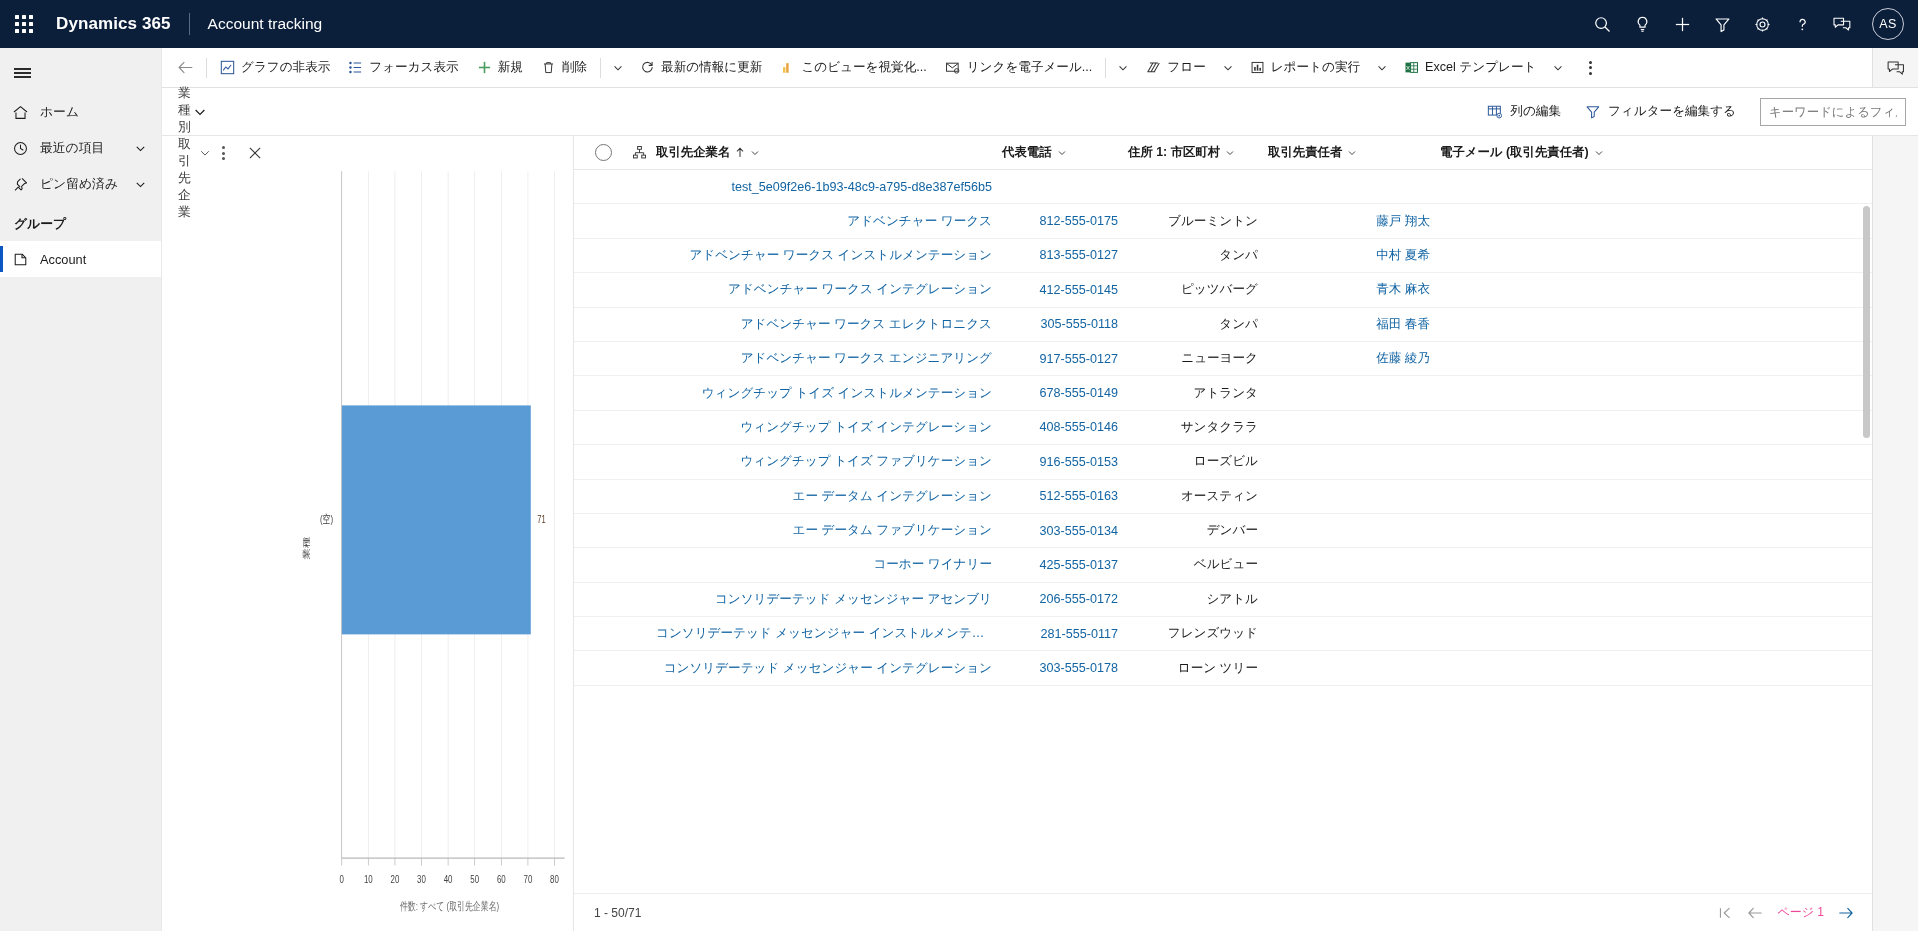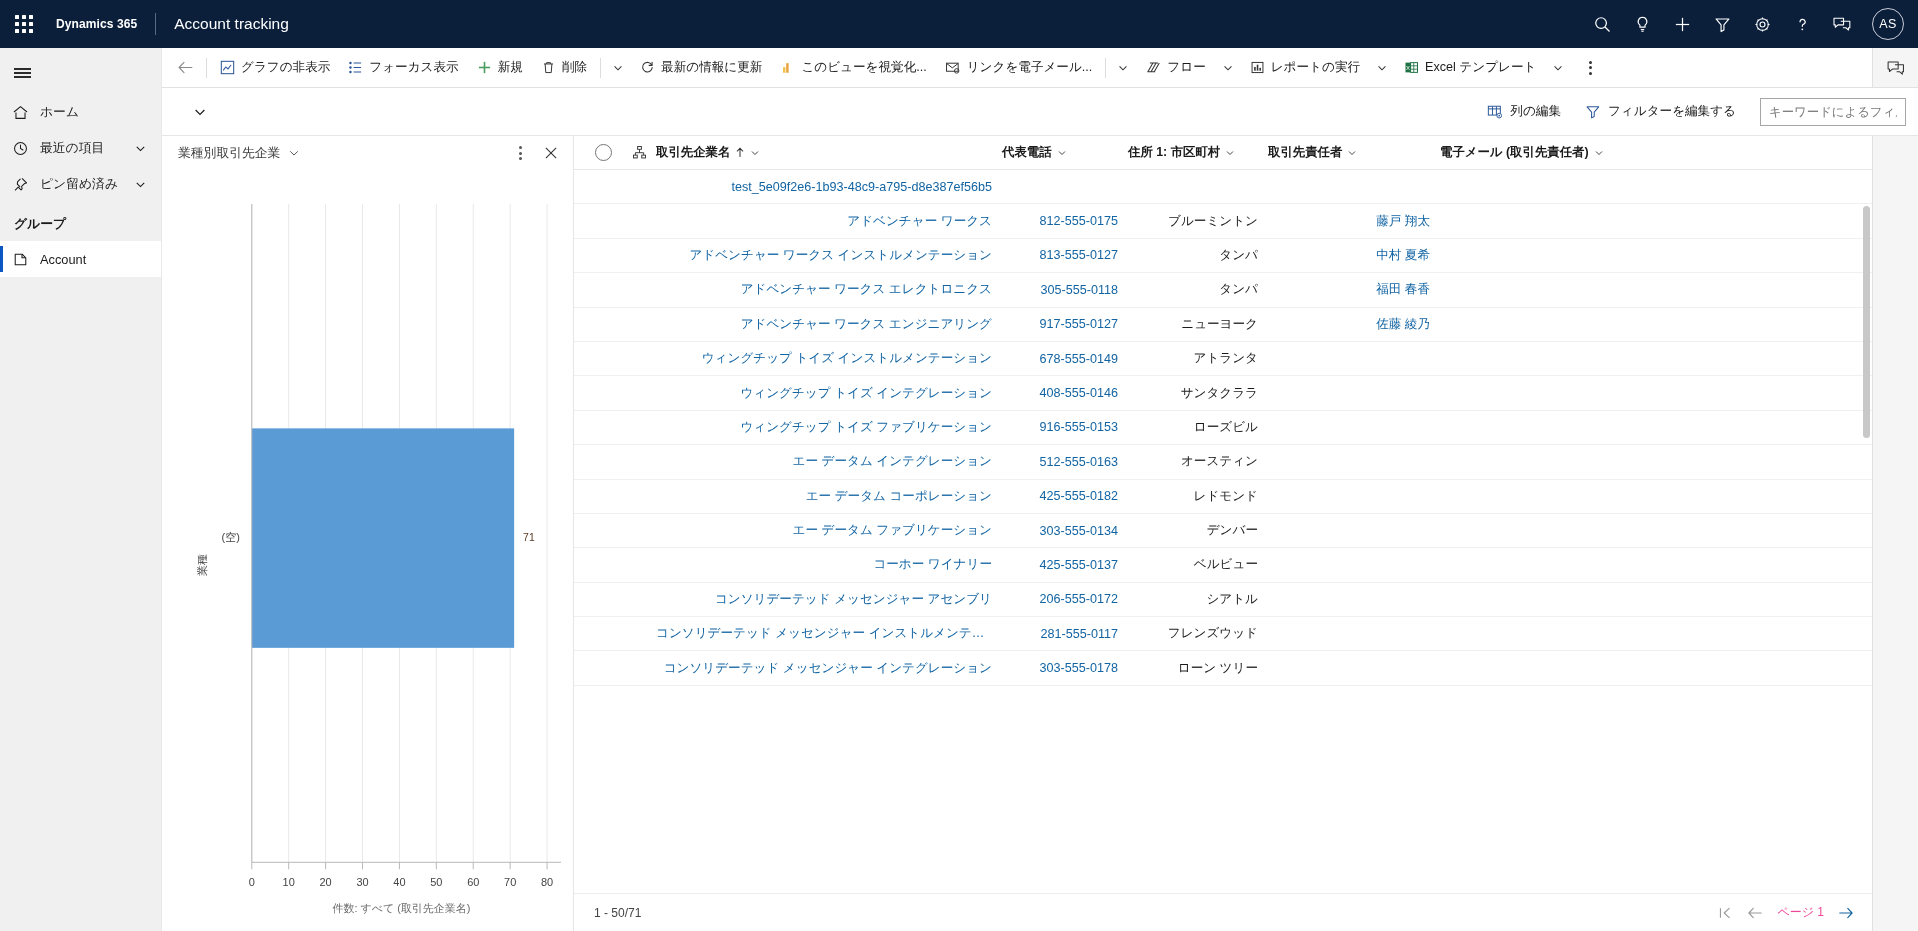--- a/index.html
+++ b/index.html
@@ -16,21 +16,21 @@
     height: 48px; background: #0b1f3b; display: flex; align-items: center;
     flex: 0 0 48px; color: #ffffff; position: relative;
   }
   .waffle {
     width: 48px; height: 48px; display: flex; align-items: center; justify-content: center;
     cursor: pointer;
   }
   .waffle-grid { display: grid; grid-template-columns: repeat(3, 4px); grid-template-rows: repeat(3, 4px); gap: 3px; }
   .waffle-grid i { width: 4px; height: 4px; background: #fff; border-radius: 0.5px; display: block; }
   .brand {
-    font-size: 12px; font-weight: bold; letter-spacing: .1px; margin-left: 8px; color: #ffffff;
+    font-size: 17px; font-weight: bold; letter-spacing: .1px; margin-left: 8px; color: #ffffff;
   }
   .brand-sep { width: 1px; height: 22px; background: #5a6a83; margin: 0 18px; }
   .app-name { font-size: 15.5px; font-weight: 400; color: #ffffff; }
   .top-right { margin-left: auto; display: flex; align-items: center; padding-right: 14px; }
   .top-icon {
     width: 40px; height: 48px; display: flex; align-items: center; justify-content: center; cursor: pointer;
   }
   .top-icon svg { display: block; }
   .avatar {
     width: 32px; height: 32px; border-radius: 50%; border: 1.3px solid #c8cdd6;
@@ -108,21 +108,21 @@
     border: none; outline: none; width: 100%; font-size: 12.4px; color: #444;
     font-family: "Liberation Sans", "DejaVu Sans", sans-serif; background: transparent;
   }
   .filterbox input::placeholder { color: #7a7a7a; }
 
   
   .content { flex: 1; display: flex; min-height: 0; }
 
   
   .chartpanel {
-    width: 412px; flex: 0 0 412px; border-right: 1px solid #e6e6e6; display: flex; flex-direction: column;
+    width: 412px; flex: 0 0 412px; border-right: 1px solid #e6e6e6; display: flex; 
     background: #fff;
   }
   .chart-head { height: 34px; display: flex; align-items: center; padding: 0 8px 0 16px; flex: 0 0 34px; }
   .chart-title { font-size: 12.8px; color: #3b3b3b; }
   .chart-title-chev { margin-left: 8px; display: inline-flex; cursor: pointer; }
   .chart-head-right { margin-left: auto; display: flex; align-items: center; gap: 4px; }
   .chart-kebab { width: 26px; height: 26px; display: flex; flex-direction: column; align-items: center; justify-content: center; gap: 2.5px; cursor: pointer;}
   .chart-kebab i { width: 3px; height: 3px; border-radius: 50%; background: #555; display: block; }
   .chart-close { width: 28px; height: 28px; display: flex; align-items: center; justify-content: center; cursor: pointer; }
   .chart-body { flex: 1; position: relative; padding: 4px 0 0 0; }
@@ -626,20 +626,28 @@
               <div class="grid-row">
                 <div class="row-pad"></div>
                 <div class="cell col-name link">アドベンチャー ワークス インストルメンテーション</div>
                 <div class="cell col-phone link">813-555-0127</div>
                 <div class="cell col-city">タンパ</div>
                 <div class="cell col-primary link">中村 夏希</div>
                 <div class="cell col-email"></div>
               </div>
               <div class="grid-row">
                 <div class="row-pad"></div>
+                <div class="cell col-name link">アドベンチャー ワークス インテグレーション</div>
+                <div class="cell col-phone link">412-555-0145</div>
+                <div class="cell col-city">ピッツバーグ</div>
+                <div class="cell col-primary link">青木 麻衣</div>
+                <div class="cell col-email"></div>
+              </div>
+              <div class="grid-row">
+                <div class="row-pad"></div>
                 <div class="cell col-name link">アドベンチャー ワークス エレクトロニクス</div>
                 <div class="cell col-phone link">305-555-0118</div>
                 <div class="cell col-city">タンパ</div>
                 <div class="cell col-primary link">福田 春香</div>
                 <div class="cell col-email"></div>
               </div>
               <div class="grid-row">
                 <div class="row-pad"></div>
                 <div class="cell col-name link">アドベンチャー ワークス エンジニアリング</div>
                 <div class="cell col-phone link">917-555-0127</div>
@@ -669,28 +677,20 @@
                 <div class="cell col-phone link">916-555-0153</div>
                 <div class="cell col-city">ローズビル</div>
                 <div class="cell col-primary link"></div>
                 <div class="cell col-email"></div>
               </div>
               <div class="grid-row">
                 <div class="row-pad"></div>
                 <div class="cell col-name link">エー データム インテグレーション</div>
                 <div class="cell col-phone link">512-555-0163</div>
                 <div class="cell col-city">オースティン</div>
-                <div class="cell col-primary link"></div>
-                <div class="cell col-email"></div>
-              </div>
-              <div class="grid-row">
-                <div class="row-pad"></div>
-                <div class="cell col-name link">エー データム コーポレーション</div>
-                <div class="cell col-phone link">425-555-0182</div>
-                <div class="cell col-city">レドモンド</div>
                 <div class="cell col-primary link"></div>
                 <div class="cell col-email"></div>
               </div>
               <div class="grid-row">
                 <div class="row-pad"></div>
                 <div class="cell col-name link">エー データム ファブリケーション</div>
                 <div class="cell col-phone link">303-555-0134</div>
                 <div class="cell col-city">デンバー</div>
                 <div class="cell col-primary link"></div>
                 <div class="cell col-email"></div>

